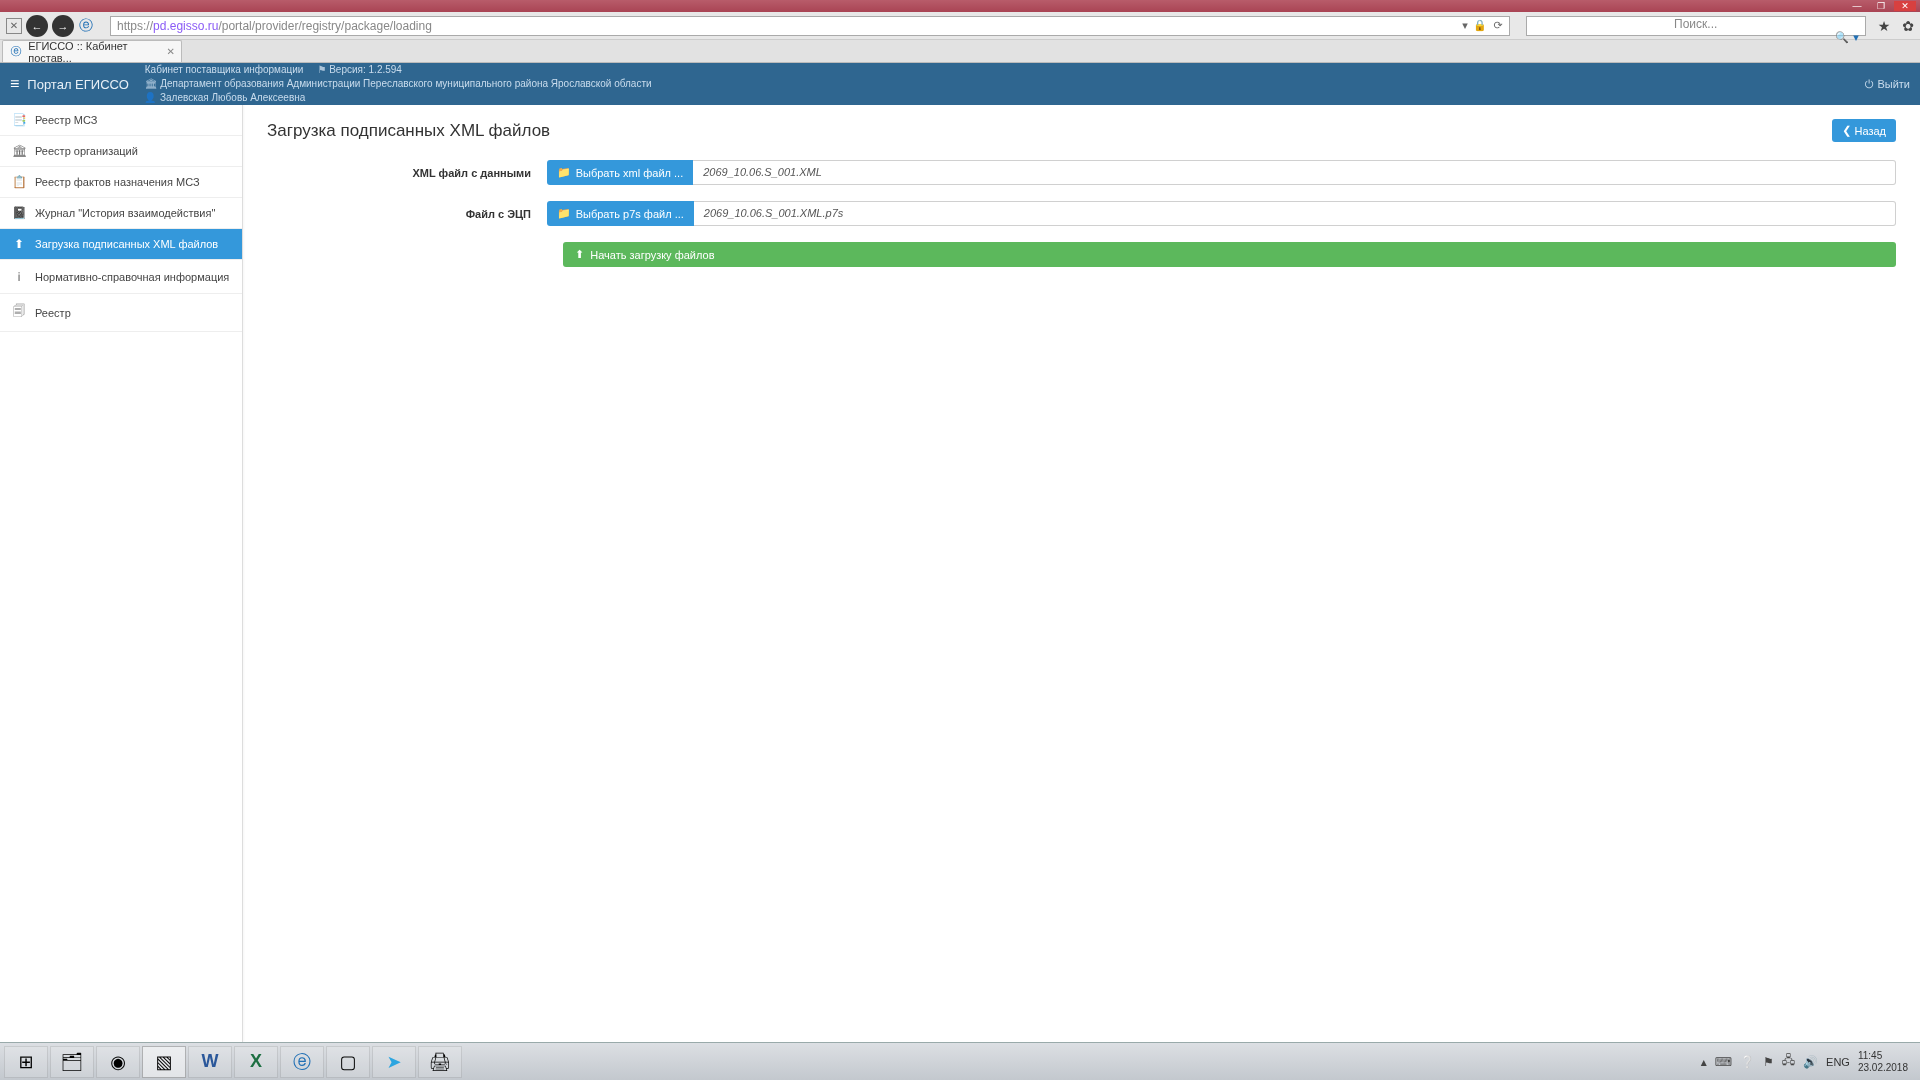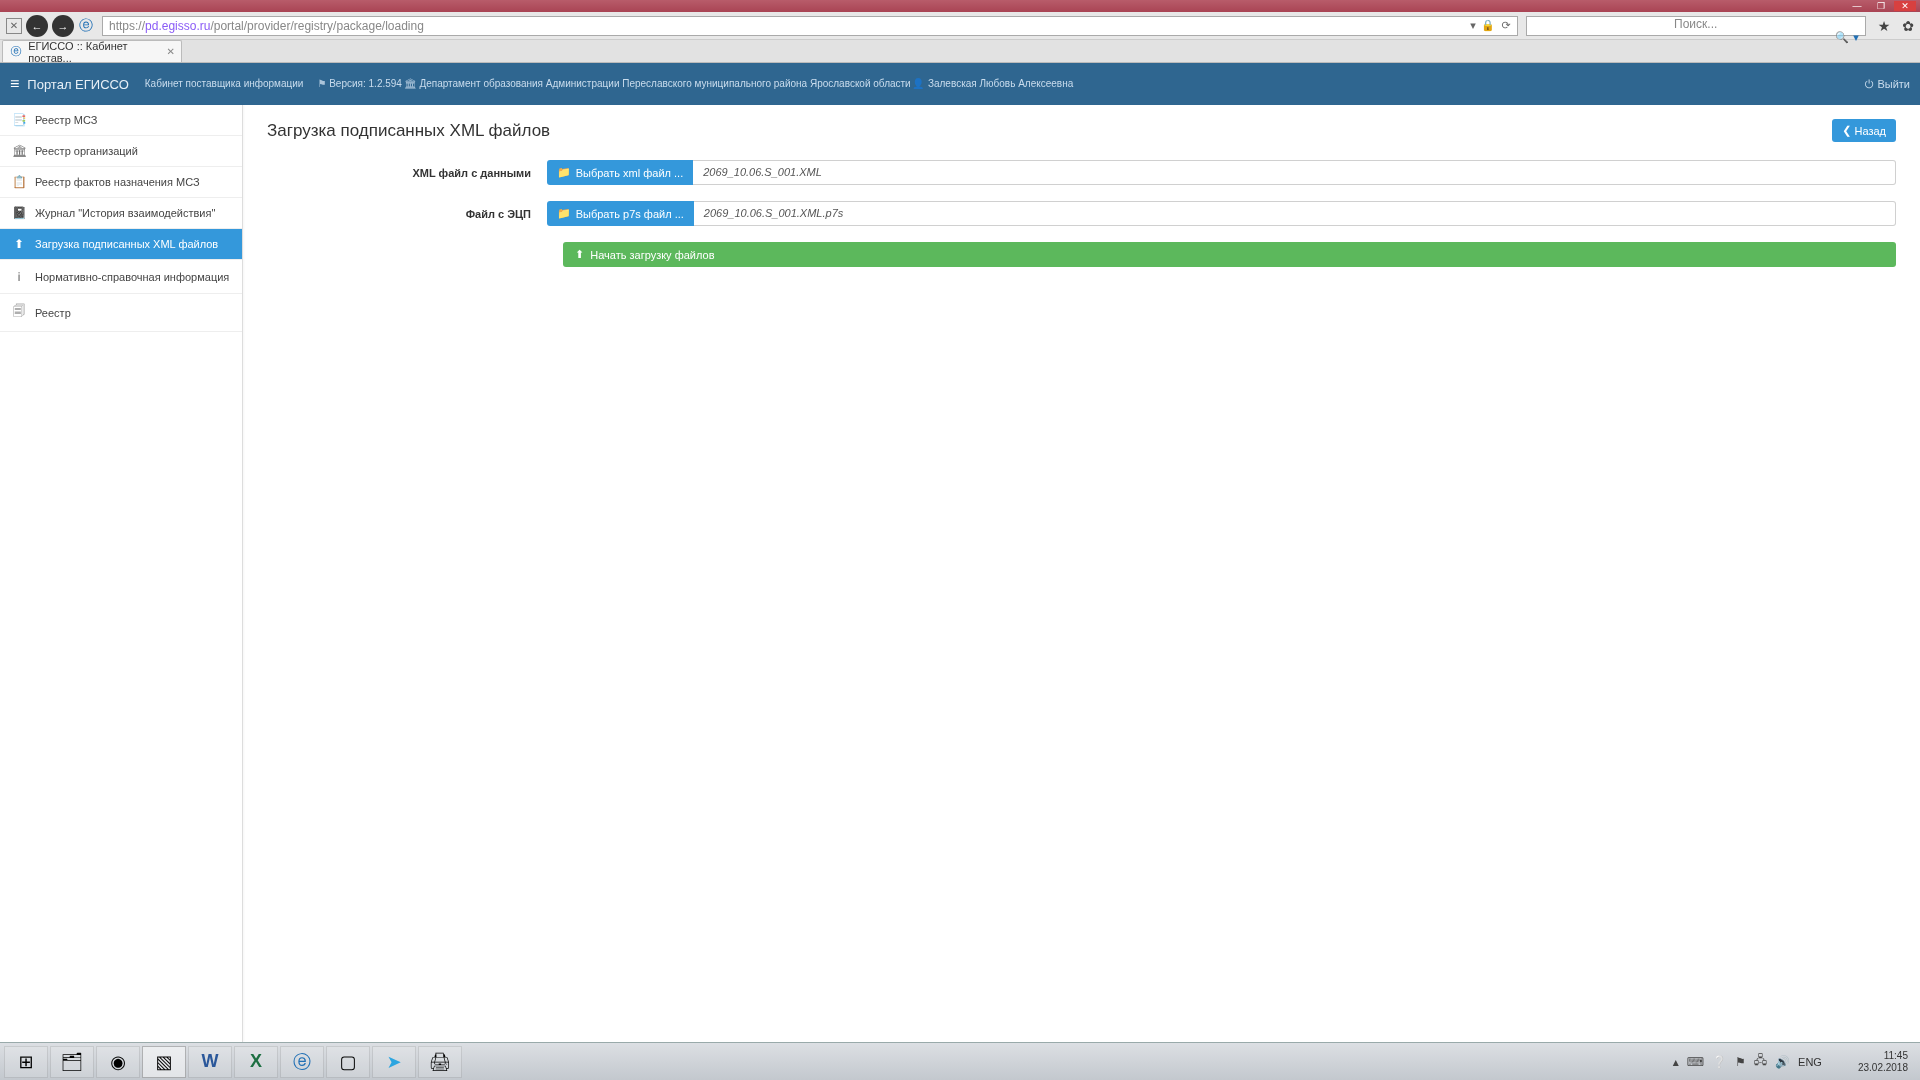--- a/index.html
+++ b/index.html
@@ -6,38 +6,38 @@
 body { font-family: Arial, sans-serif; font-size: 12px; background: #fff; overflow: hidden; width: 1920px; height: 1080px; }
 
 
 .win-titlebar { height: 12px; background: linear-gradient(#b85c6a, #a94454); display: flex; justify-content: flex-end; align-items: center; padding: 0 4px; }
 .win-ctrl { width: 22px; height: 10px; margin-left: 2px; display: inline-flex; align-items: center; justify-content: center; color: #fff; font-size: 9px; }
 .win-close { background: #d84040; }
 
 .browser-toolbar { height: 28px; background: #e8e8e8; border-bottom: 1px solid #ccc; display: flex; align-items: center; padding: 0 6px; gap: 4px; }
 .circle-btn { width: 22px; height: 22px; border-radius: 50%; background: #333; color: #fff; display: inline-flex; align-items: center; justify-content: center; font-size: 11px; cursor: pointer; }
 .ie-icon { width: 16px; height: 16px; display: inline-flex; align-items: center; justify-content: center; color: #1f6fb5; font-size: 14px; }
-.url-bar { flex: 1; height: 20px; border: 1px solid #aaa; background: #fff; padding: 0 6px; display: flex; align-items: center; font-size: 12px; color: #555; margin: 0 4px; }
+.url-bar { flex: 1; height: 20px; border: 1px solid #aaa; background: #fff; padding: 0 6px; display: flex; align-items: center; font-size: 12px; color: #555; margin: 0 12px; }
 .url-bar .proto { color: #888; }
 .url-bar .host { color: #8b5cf6; }
 .url-bar .path { color: #888; }
 .url-bar .icons { margin-left: auto; display: flex; gap: 6px; color: #666; font-size: 11px; }
 .search-bar { width: 340px; height: 20px; border: 1px solid #aaa; background: #fff; padding: 0 6px; display: flex; align-items: center; color: #888; font-size: 12px; flex-direction: column; }
 .search-bar .sicons { margin-left: auto; color: #1f6fb5; font-size: 11px; display: flex; gap: 4px; }
 .tbicon { color: #444; font-size: 14px; margin-left: 8px; cursor: pointer; }
 
 .tabstrip { height: 23px; background: #e2e2e2; border-bottom: 1px solid #bbb; display: flex; align-items: flex-end; padding-left: 2px; }
 .tab { height: 22px; max-width: 180px; background: #f6f6f6; border: 1px solid #bbb; border-bottom: none; border-radius: 2px 2px 0 0; display: flex; align-items: center; padding: 0 6px; font-size: 11px; color: #333; gap: 5px; }
 .tab .x { color: #888; margin-left: 4px; cursor: pointer; font-size: 10px; }
 
 
 .app-header { height: 42px; background: #2f6690; color: #c9dced; display: flex; align-items: center; padding: 0 10px; font-size: 11px; }
 .hamburger { color: #fff; font-size: 16px; margin-right: 8px; cursor: pointer; }
 .portal-title { color: #e8f0f7; font-size: 13px; margin-right: 16px; white-space: nowrap; }
-.header-info { display: flex; flex-direction: row; gap: 2px; font-size: 10px; line-height: 12px; }
+.header-info { display: flex; flex-direction: column; gap: 2px; font-size: 10px; line-height: 12px; }
 .header-info .row { display: flex; gap: 14px; align-items: center; }
 .header-info .ico { opacity: .8; }
 .logout { margin-left: auto; display: flex; align-items: center; gap: 4px; cursor: pointer; font-size: 11px; }
 
 
 .app-body { display: flex; height: calc(100% - 12px - 28px - 23px - 42px - 38px); }
 .sidebar { width: 243px; border-right: 1px solid #ddd; box-shadow: 1px 0 2px rgba(0,0,0,.04); background: #fff; }
 .sb-item { display: flex; align-items: center; padding: 8px 12px; font-size: 11px; color: #444; border-bottom: 1px solid #eee; cursor: pointer; gap: 9px; }
 .sb-item .ic { width: 14px; text-align: center; color: #666; font-size: 12px; }
 .sb-item.active { background: #3498db; color: #fff; }
@@ -53,21 +53,21 @@
 .chooser { display: flex; flex: 1; }
 .chooser-btn { background: #3498db; color: #fff; border: none; padding: 6px 10px; font-size: 11px; border-radius: 3px 0 0 3px; display: flex; align-items: center; gap: 5px; cursor: pointer; white-space: nowrap; }
 .chooser-val { flex: 1; border: 1px solid #d0d0d0; border-left: none; border-radius: 0 3px 3px 0; padding: 5px 10px; font-size: 11px; color: #555; background: #fff; font-style: italic; }
 .upload-btn { background: #5cb85c; color: #fff; border: none; border-radius: 3px; padding: 6px 12px; font-size: 11px; cursor: pointer; display: flex; align-items: center; gap: 6px; margin-left: 296px; }
 
 
 .taskbar { position: fixed; bottom: 0; left: 0; right: 0; height: 38px; background: linear-gradient(#dcdfe3, #c3c8ce); border-top: 1px solid #9aa; display: flex; align-items: center; padding: 0 4px; }
 .task-btn { height: 32px; min-width: 44px; margin-right: 2px; border: 1px solid rgba(0,0,0,.1); display: flex; align-items: center; justify-content: center; font-size: 18px; cursor: pointer; background: rgba(255,255,255,.15); }
 .task-btn.active { background: rgba(255,255,255,.5); border-color: rgba(0,0,0,.25); }
 .tray { margin-left: auto; display: flex; align-items: center; gap: 8px; font-size: 11px; color: #333; padding-right: 8px; }
-.tray .clock { text-align: right; line-height: 12px; font-size: 10px; margin-left: 28px; }
+.tray .clock { line-height: 12px; font-size: 10px; }
 .tray .ico { font-size: 12px; color: #444; }
 </style>
 </head>
 <body>
 
 <div class="win-titlebar">
   <span class="win-ctrl">—</span>
   <span class="win-ctrl">❐</span>
   <span class="win-ctrl win-close">✕</span>
 </div>

